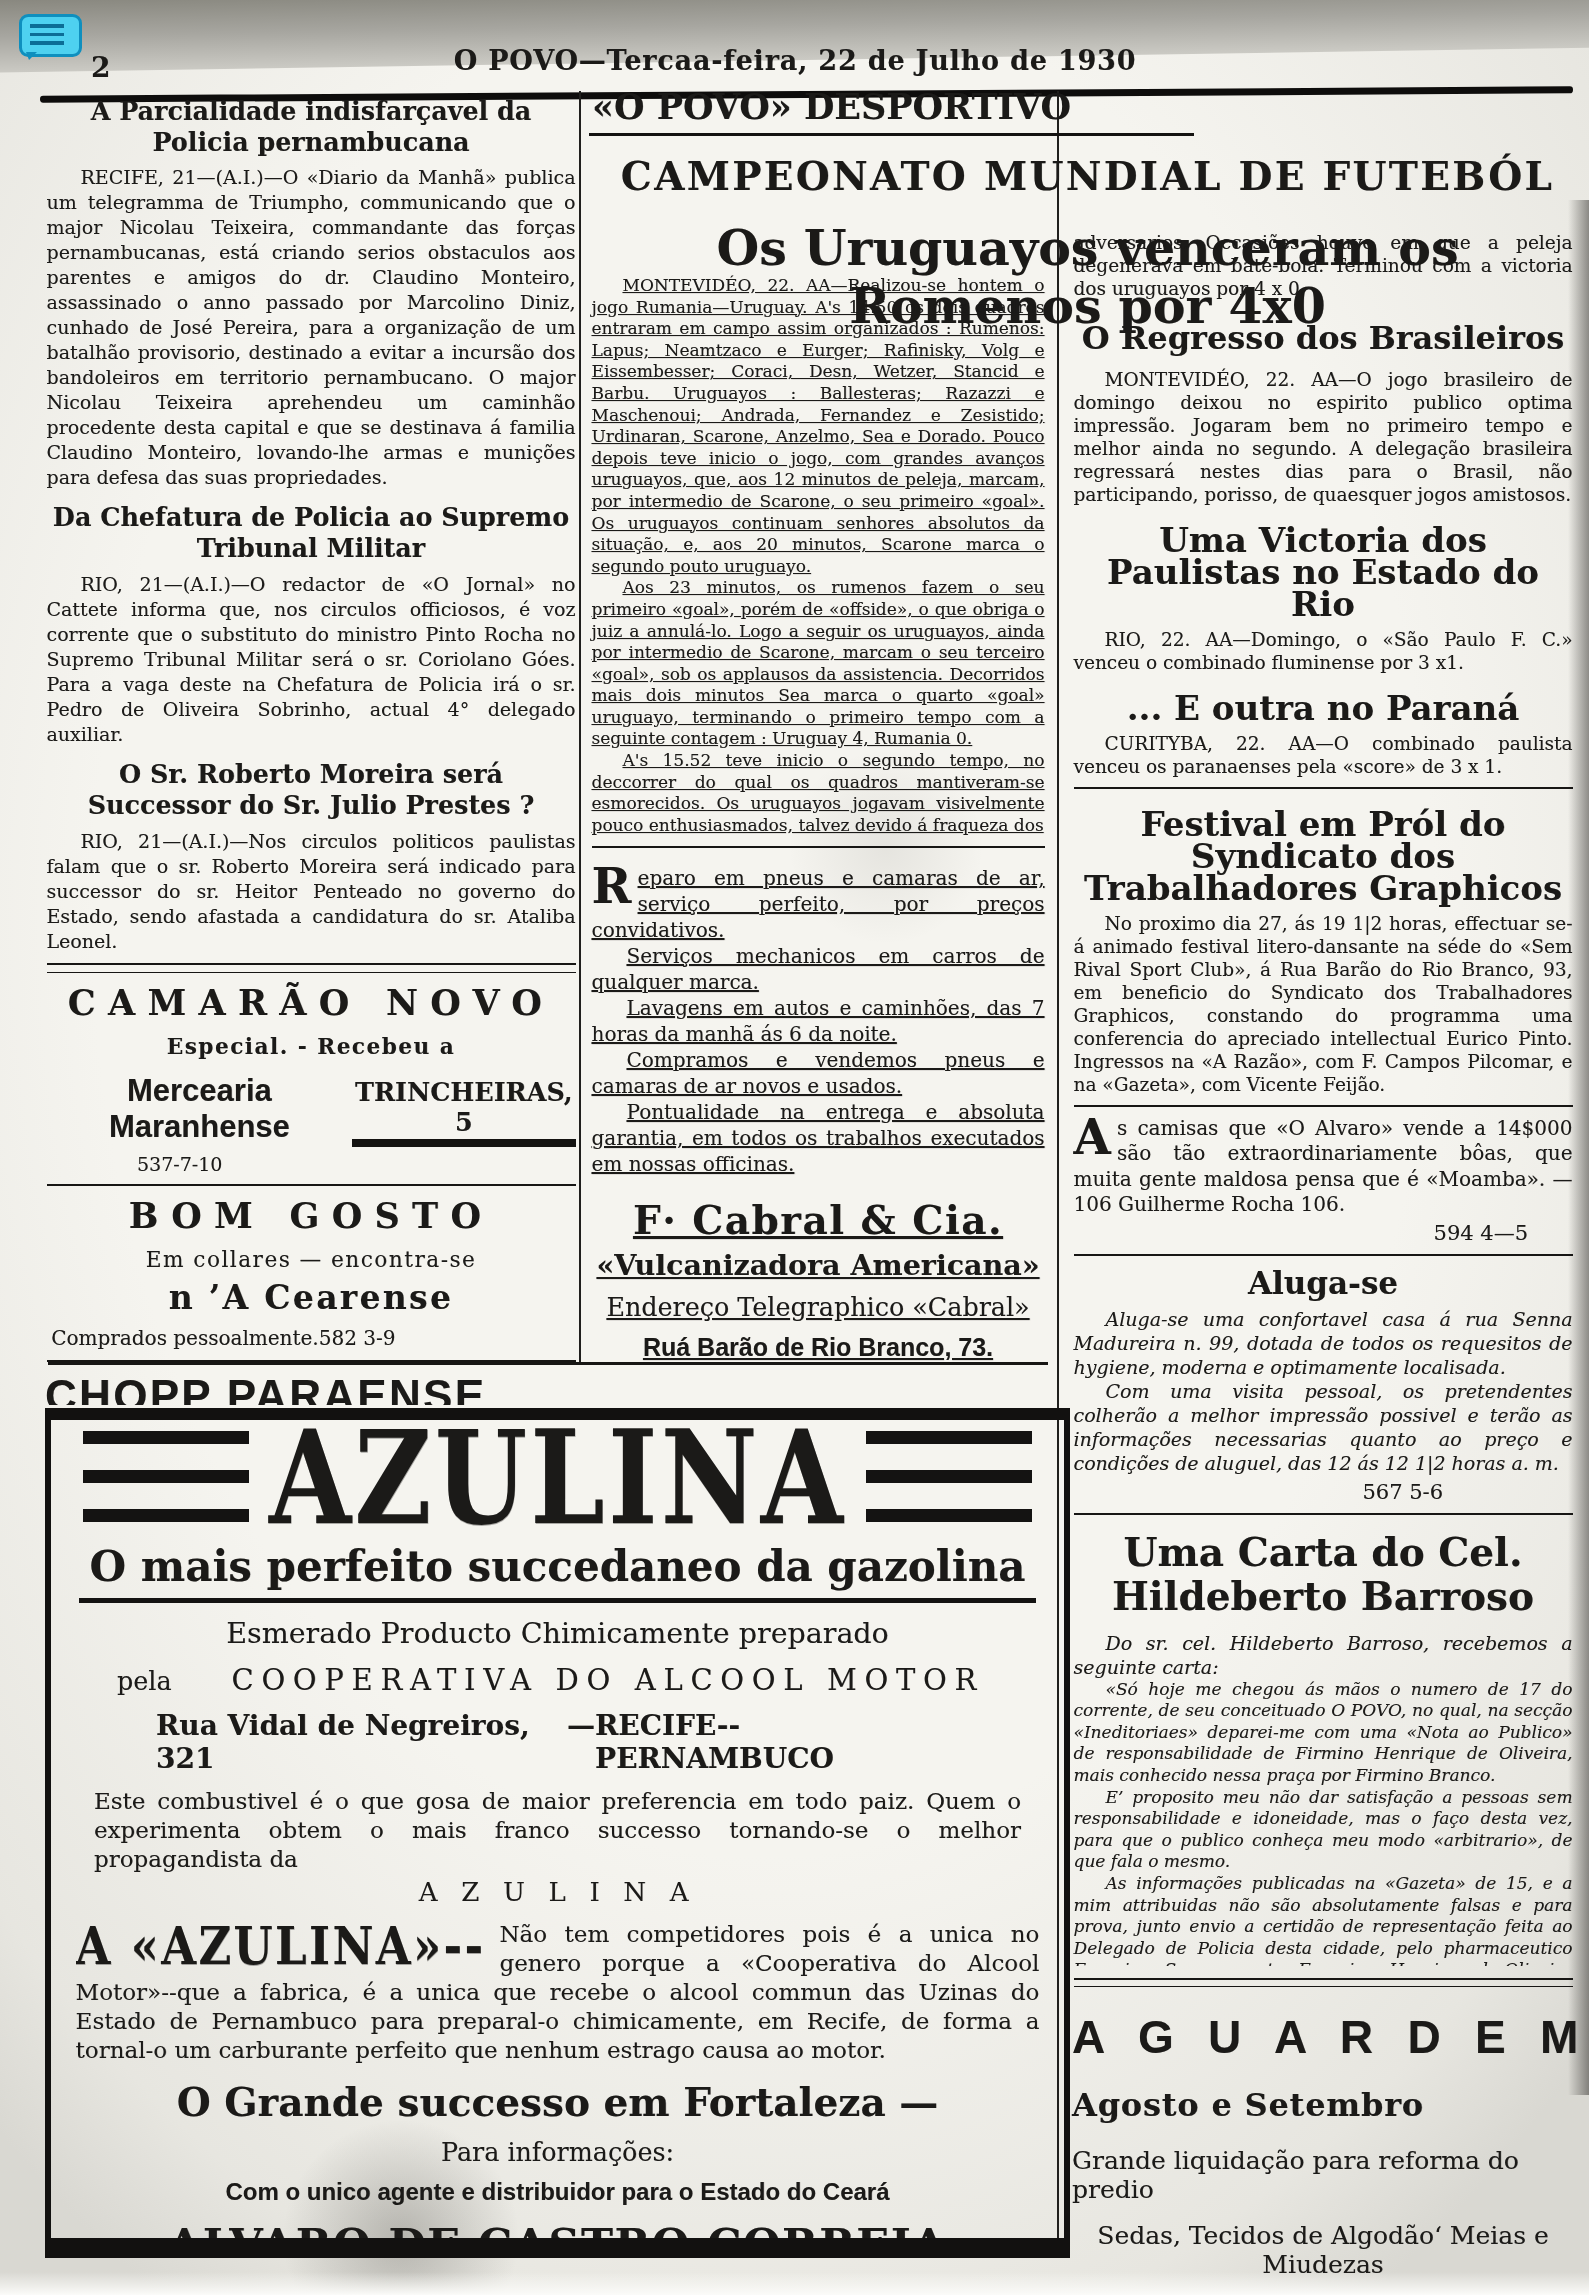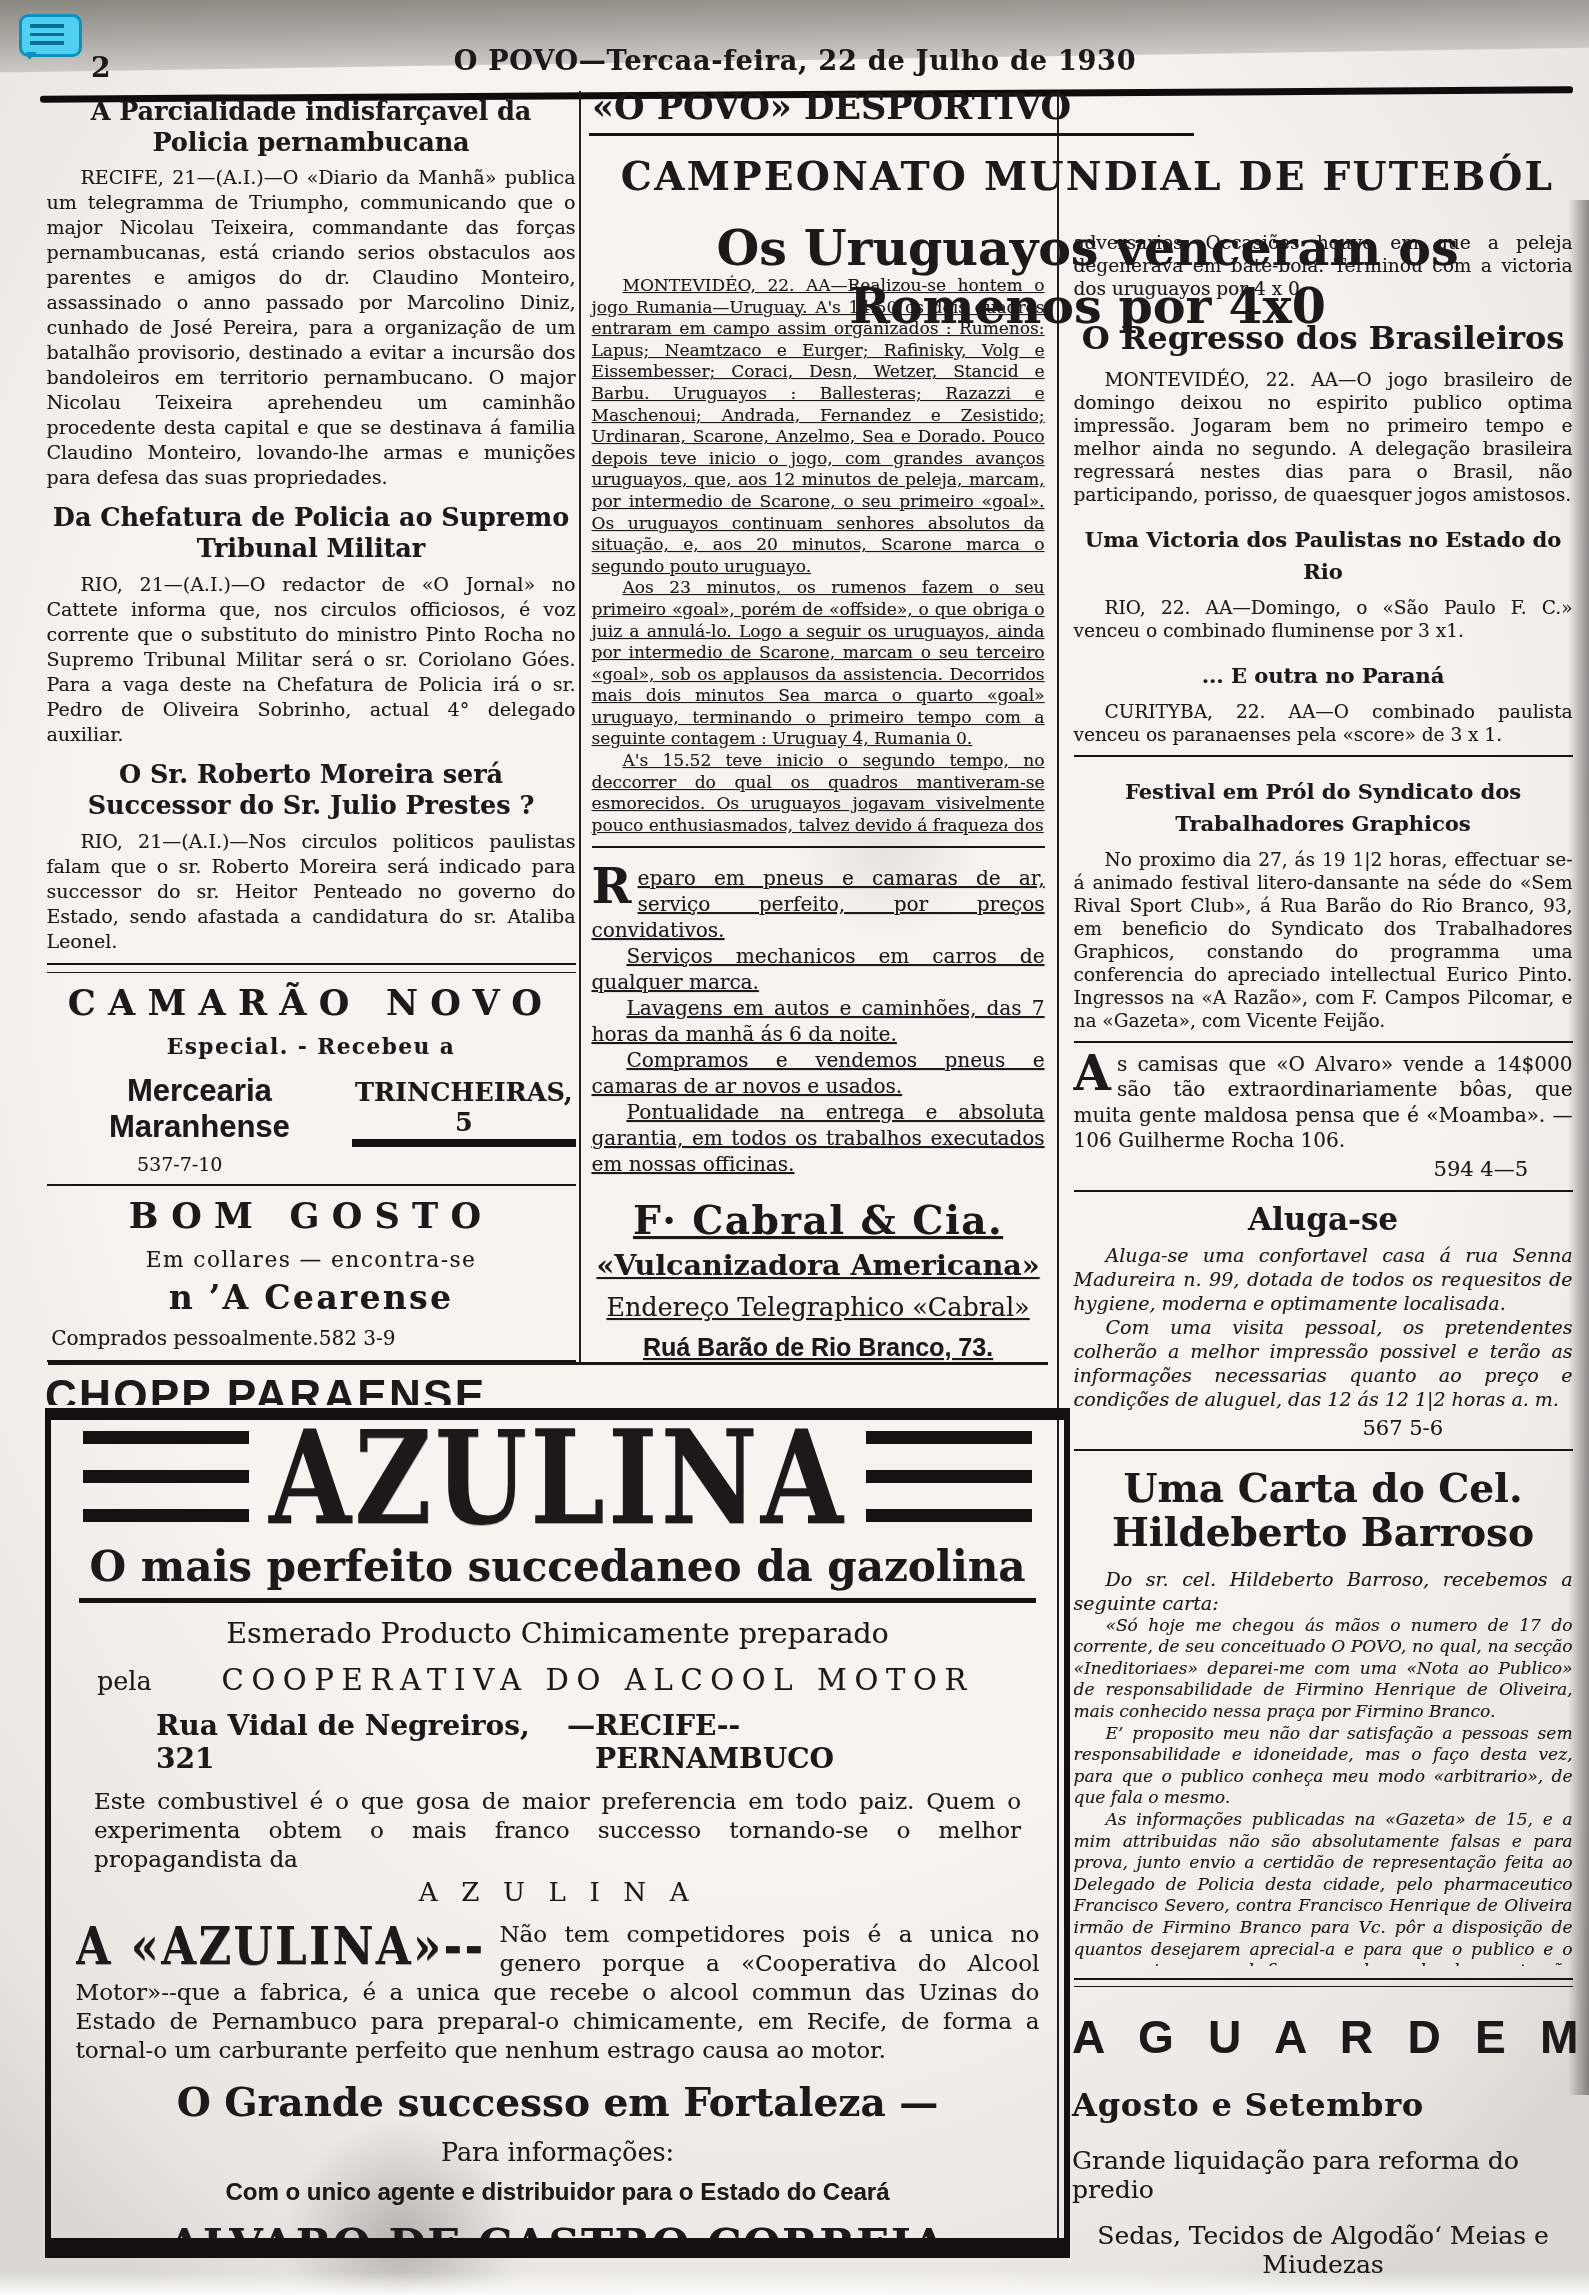--- a/index.html
+++ b/index.html
@@ -85,21 +85,21 @@
   .merc-name { font-family:"Liberation Sans",sans-serif; font-weight:bold; font-size:31px; }
   .merc-addr { font-weight:bold; font-size:25.4px; border-bottom:8.5px solid #141311; padding-bottom:2.3px; }
   .ad-ref-left { text-align:left; font-size:19px; margin:6.2px 0 0 92px; }
   .bg-name { font-weight:bold; font-size:33px; letter-spacing:2.3px; margin-top:6.2px; }
   .bg-row { display:flex; justify-content:flex-start; font-size:20px; margin-top:9px; padding:0 21.6px 0 6.2px; }
   .chopp { font-family:"Liberation Sans",sans-serif; font-weight:bold; text-align:left; }
   .chopp-1 { font-size:44px; letter-spacing:2.3px; margin-top:3.1px; }
 
   
   .rc-title-lg { font-weight:bold; font-size:32px; line-height:37px; text-align:center; margin:20px 4.6px 10.8px; }
-  .rc-title { font-weight:bold; font-size:21px; line-height:32px; text-align:center; margin:18.5px 4.6px 7.7px; }
+  .rc-title { font-weight:bold; font-size:34px; line-height:32px; text-align:center; margin:18.5px 4.6px 7.7px; }
   .camisas { margin-top:7.7px; }
   .camisas p { font-size:20px; line-height:25.4px; text-align:justify; margin:0 1.5px; }
   .camisas-ref { text-align:right; font-size:21px; margin:3.1px 46px 0 0; }
   .aluga-title { font-weight:bold; font-size:31px; text-align:center; margin:7.7px 0 6.2px; }
   .aluga p { font-style:italic; font-size:19px; line-height:24px; text-align:justify; text-indent:32px; margin:0 1.5px; }
   .aluga-ref { text-align:right; font-size:21px; margin:4.6px 131px 0 0; }
   .carta-title { font-weight:bold; font-size:39px; line-height:44px; text-align:center; margin:15.4px 0 12.3px; }
   .carta p { font-style:italic; font-size:17px; line-height:21.6px; text-align:justify; text-indent:32px; margin:0 1.5px; }
   .carta p.intro { font-size:19px; line-height:24px; }
 
@@ -116,21 +116,21 @@
     padding:4.6px 20px 0; overflow:hidden; }
   .az-brandrow { display:flex; align-items:center; justify-content:center; gap:20px; margin-top:6.2px; }
   .az-bars { width:166px; height:94px;
     background:repeating-linear-gradient(to bottom,#141312 0 13px, rgba(0,0,0,0) 13px 39px); }
   .az-brand { font-weight:bold; font-size:106px; letter-spacing:3.1px; line-height:92px;
     transform:scaleY(1.22); transform-origin:center; }
   .az-tagline { font-weight:bold; font-size:42px; width:fit-content; margin:17px auto 0;
     border-bottom:5.4px solid #141312; padding:0 10.8px 7.7px; }
   .az-l3 { font-size:28.5px; text-align:center; margin-top:14px; }
   .az-l4 { display:flex; align-items:baseline; margin-top:12.3px; }
-  .az-l4a { font-size:25.4px; margin-left:26px; }
+  .az-l4a { font-size:25.4px; margin-left:46px; }
   .az-l4b { flex:1; text-align:center; font-size:29px; letter-spacing:7.7px; }
   .az-l5 { display:flex; align-items:baseline; justify-content:space-between;
     font-weight:bold; font-size:28px; margin:12.3px 92px 0 85px; }
   .az-p1 { font-size:23px; line-height:29px; text-align:justify; margin:12.3px 23px 0; }
   .az-p1b { font-size:26px; letter-spacing:7.7px; text-align:center; margin-top:3.1px; }
   .az-brand2-blk { margin:12.3px 4.6px 0; overflow:hidden; }
   .az-brand2 { float:left; font-weight:bold; font-size:45px; line-height:43px;
     letter-spacing:2.3px; padding:4.6px 14px 3.1px 0; transform:scaleY(1.15); transform-origin:left center; }
   .az-p2 { font-size:23px; line-height:29px; text-align:justify; margin:0; }
   .az-l6 { clear:both; font-weight:bold; font-size:39px; text-align:center; margin-top:14px; }

